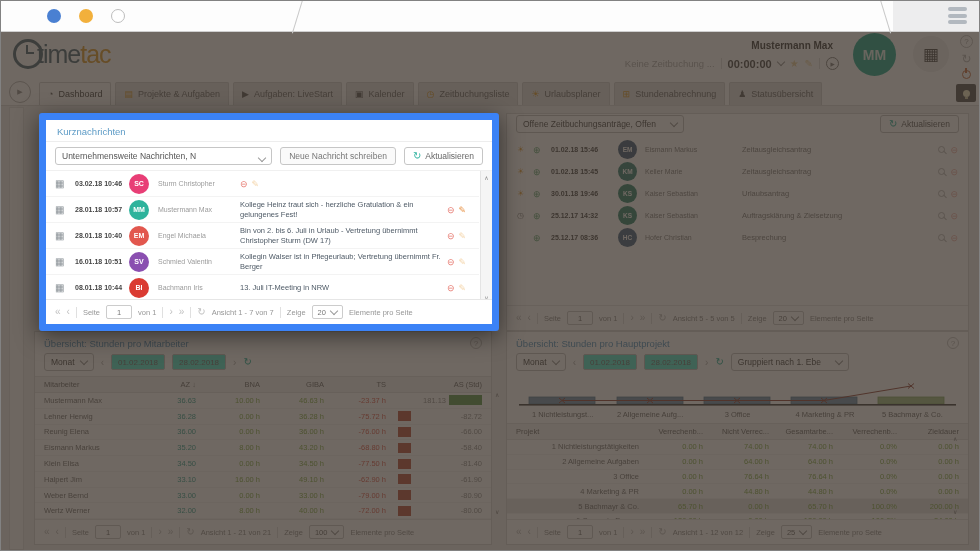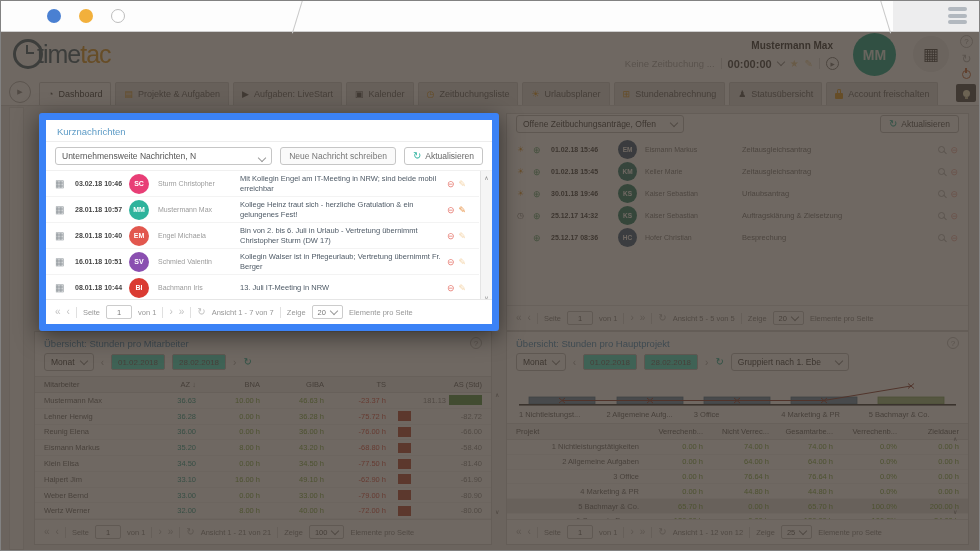--- a/index.html
+++ b/index.html
@@ -92,21 +92,21 @@
   .erow span{text-align:right;}
   .ename{text-align:left !important;color:#7d7d7d;}
   .teal{color:#45a99c;} .grn{color:#8eb558;} .red{color:#e0695e;} .gry{color:#9a9a9a;margin-left:47px;}
   .ascell{display:flex;justify-content:flex-end;align-items:center;gap:3px;}
   .bp{width:33px;height:10px;background:#69a05b;flex:none;}
   .bn{width:13px;height:10px;background:#bf5f4e;flex:none;}
   .sorti{color:#999;font-size:7.5px;}
   
   .chartw{padding:1px 12px 0;}
   .clbl{display:flex;font-size:7.5px;color:#787878;margin-top:0;}
-  .clbl span{flex:1;text-align:left;white-space:nowrap;overflow:hidden;}
+  .clbl span{flex:1;text-align:center;white-space:nowrap;overflow:hidden;}
   .phead{display:grid;grid-template-columns:1fr 60px 62px 60px 60px 58px;gap:4px;padding:3px 9px;background:#f4f4f4;border-top:1px solid #e5e5e5;border-bottom:1px solid #e5e5e5;font-size:7.5px;color:#757575;margin-top:4px;}
   .phead span{text-align:right;} .phead span:first-child{text-align:left;}
   .prow{display:grid;grid-template-columns:1fr 60px 62px 60px 60px 58px;gap:4px;padding:2.4px 9px;font-size:7.5px;border-bottom:1px solid #f4f4f4;align-items:center;}
   .prow span{text-align:right;color:#8eb558;}
   .pname{text-align:center;color:#7d7d7d !important;}
   .prows{height:81px;overflow:hidden;}
   .hl{background:#e6e6e6;}
   .sc{position:absolute;font-size:6px;color:#8d8d8d;z-index:6;}
   
   .ovl{position:absolute;left:0;right:0;top:30px;bottom:0;background:rgba(50,40,32,0.7);z-index:120;}
@@ -212,24 +212,20 @@
           <span>Urlaubsplaner</span>
         </div>
       <div class="tab">
           <span class="ti">⊞</span>
           <span>Stundenabrechnung</span>
         </div>
       <div class="tab">
           <span class="ti dk">♟</span>
           <span>Statusübersicht</span>
         </div>
-      <div class="tab">
-          <span class="lk"></span>
-          <span>Account freischalten</span>
-        </div>
     </div>
 
     <div class="strip"></div>
 
     <div class="panel notifp">
       <div class="pc">
         <div class="selbox" style="width:168px;">
             <span>Offene Zeitbuchungsanträge, Offen</span>
             <span class="chev"></span>
           </div>
@@ -600,21 +596,20 @@
           <span class="rfi">↻</span>
           <span>Aktualisieren</span>
         </div>
     </div>
     <div class="mlist">
       <div class="mrow">
         <span class="mbld">▦</span>
         <span class="mtime">03.02.18 10:46</span>
         <span class="mava c-sc">SC</span>
         <span class="mname">Sturm Christopher</span>
-        <span class="mtxt">Mit Kollegin Engel am IT-Meeting in NRW; sind beide mobil erreichbar</span>
         <span class="macts">
             <span class="mmin">⊖</span>
             <span class="mpen">✎</span>
           </span>
       </div>
       <div class="mrow">
         <span class="mbld">▦</span>
         <span class="mtime">28.01.18 10:57</span>
         <span class="mava c-mm">MM</span>
         <span class="mname">Mustermann Max</span>

